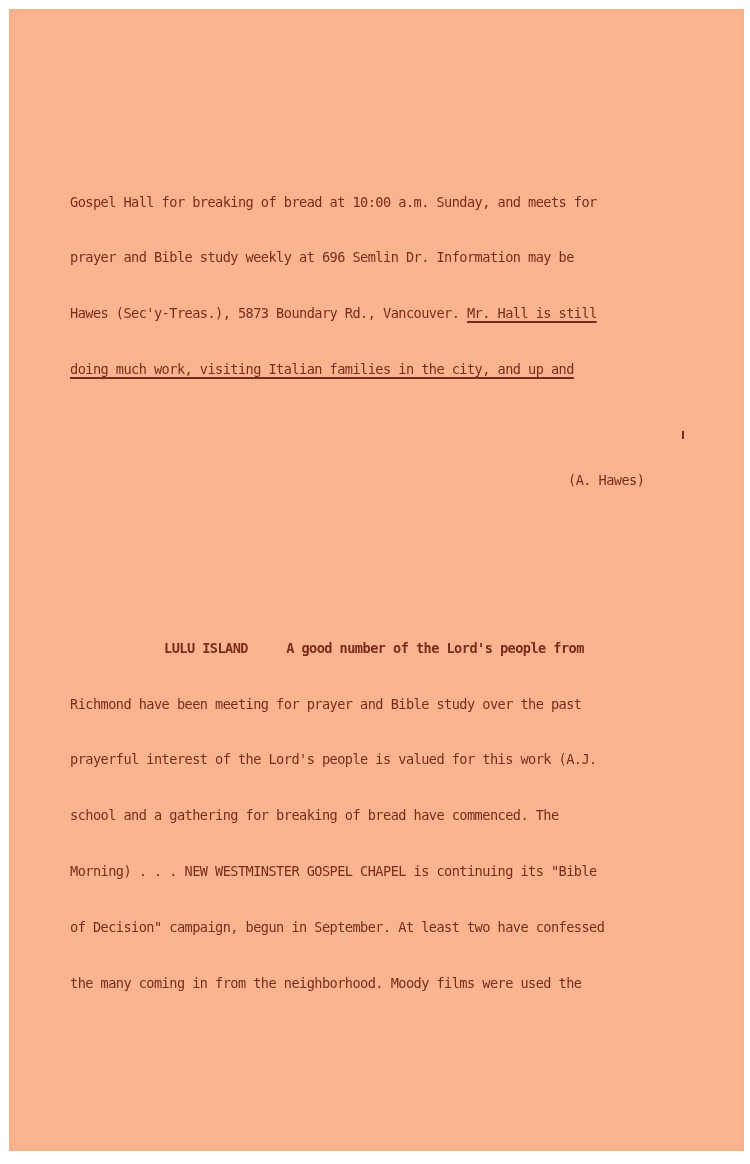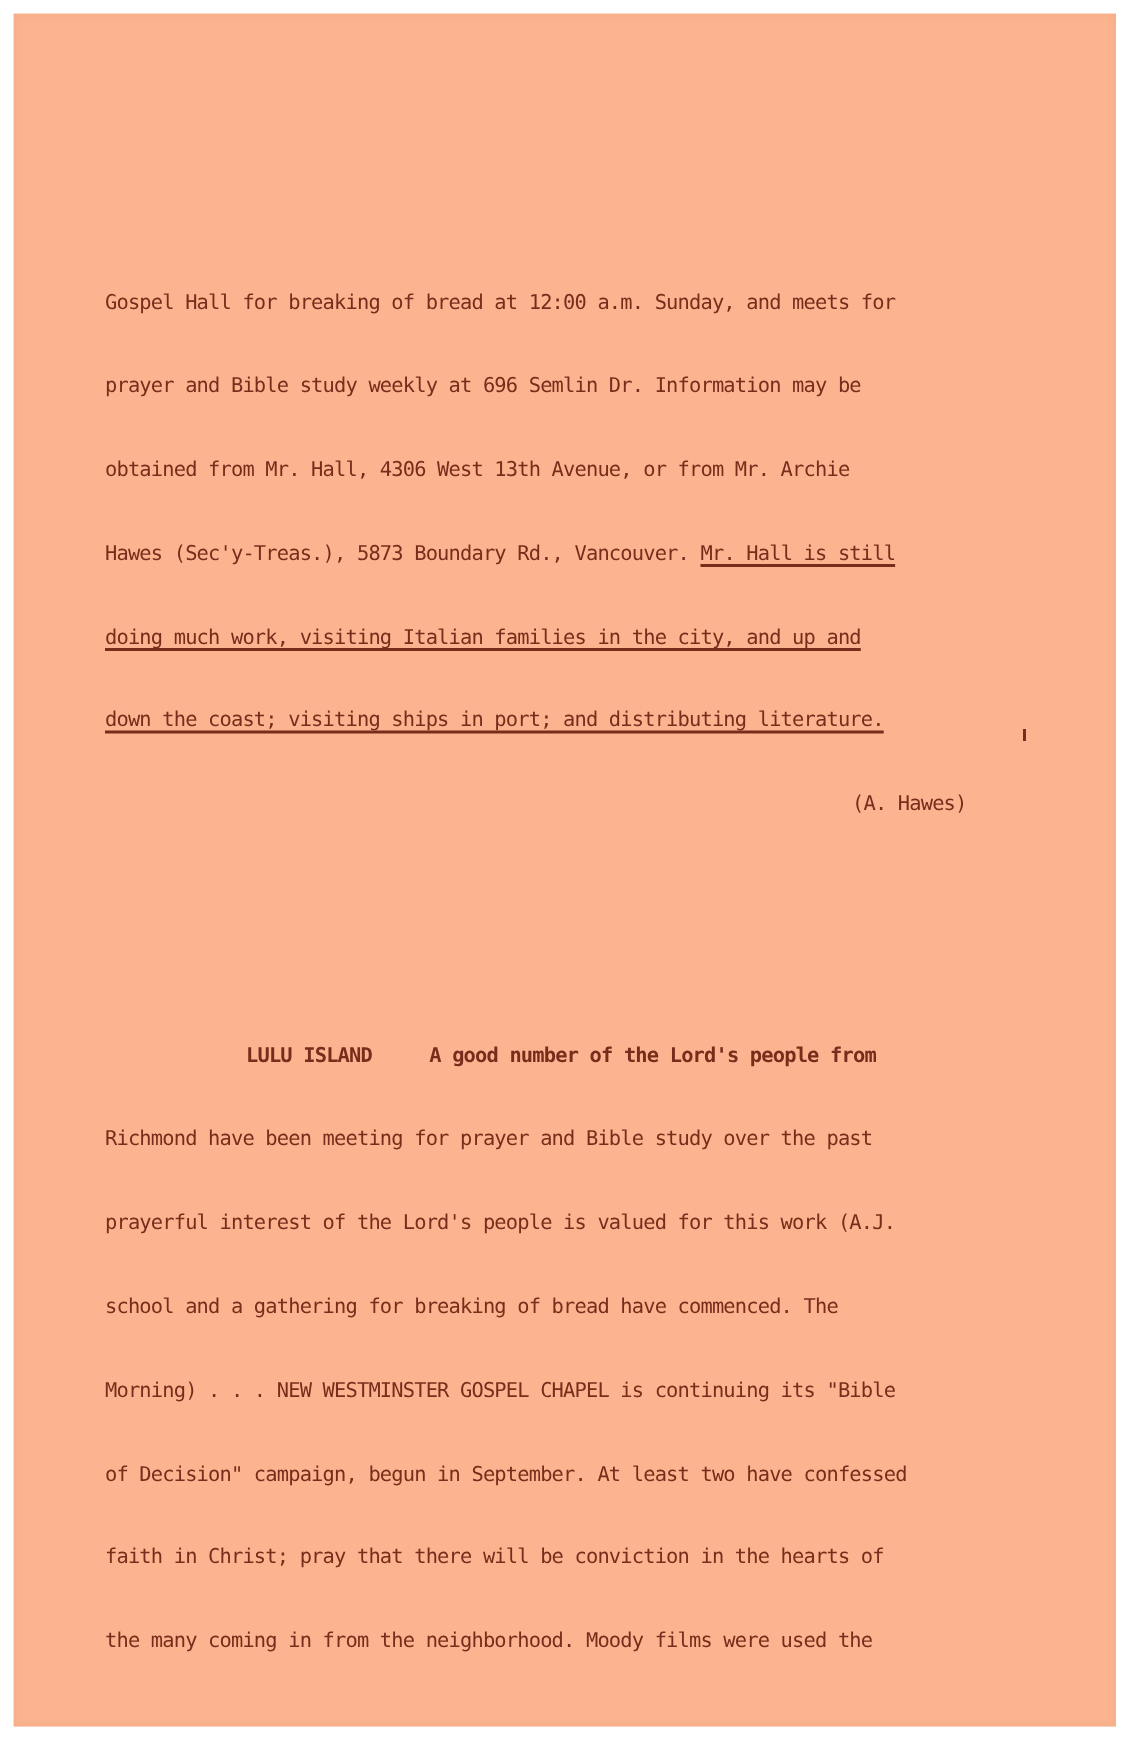--- a/index.html
+++ b/index.html
@@ -62,38 +62,36 @@
   }
 </style>
 </head>
 <body>
 
 <div class="paper">
   <div class="text-block">
 
     
     <div>
-      <span class="line">Gospel Hall for breaking of bread at 12:00 a.m. Sunday, and meets for</span>
+      <span class="line">Gospel Hall for breaking of bread at 10:00 a.m. Sunday, and meets for</span>
       <span class="line">prayer and Bible study weekly at 696 Semlin Dr. Information may be</span>
-      <span class="line">obtained from Mr. Hall, 4306 West 13th Avenue, or from Mr. Archie</span>
       <span class="line"><span>Hawes (Sec'y-Treas.), 5873 Boundary Rd., Vancouver. </span><span class="u">Mr. Hall is still</span></span>
       <span class="line"><span class="u">doing much work, visiting Italian families in the city, and up and</span></span>
-      <span class="line"><span class="u">down the coast; visiting ships in port; and distributing literature.</span><span class="tick" style="left:612px; top:15px;"></span></span>
+      <span class="line"><span class="tick" style="left:612px; top:15px;"></span></span>
       <span class="line signoff">(A. Hawes)</span>
     </div>
 
     
     <div>
       <span class="line indent"><span>LULU ISLAND</span><span>     </span><span>A good number of the Lord's people from</span></span>
       <span class="line">Richmond have been meeting for prayer and Bible study over the past</span>
       <span class="line">prayerful interest of the Lord's people is valued for this work (A.J.</span>
       <span class="line">school and a gathering for breaking of bread have commenced. The</span>
       <span class="line">Morning) . . . NEW WESTMINSTER GOSPEL CHAPEL is continuing its "Bible</span>
       <span class="line">of Decision" campaign, begun in September. At least two have confessed</span>
-      <span class="line">faith in Christ; pray that there will be conviction in the hearts of</span>
       <span class="line">the many coming in from the neighborhood. Moody films were used the</span>
       
       
       
       
       
     </div>
 
     
     

